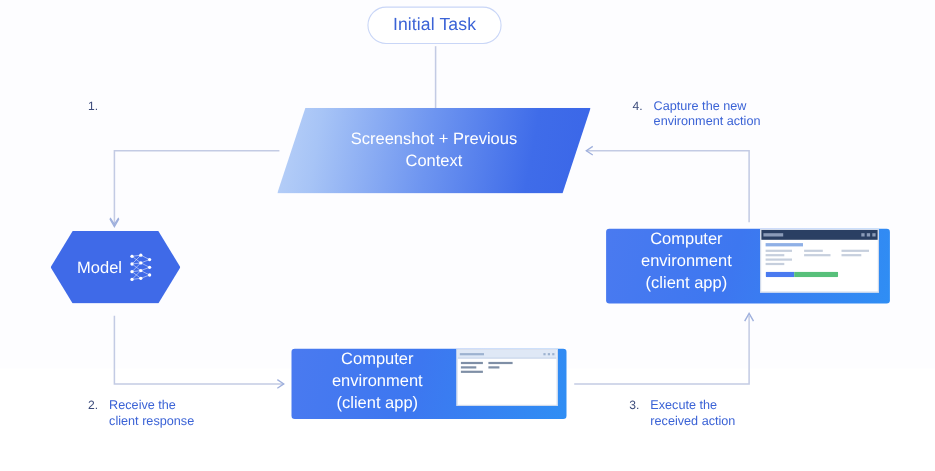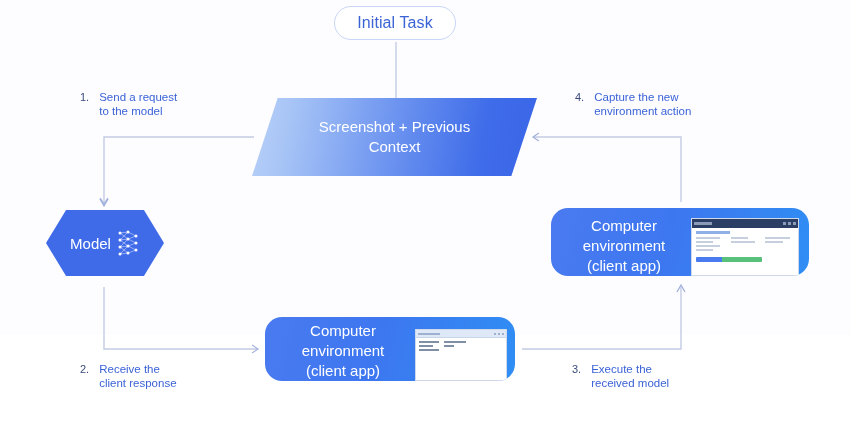--- a/index.html
+++ b/index.html
@@ -91,24 +91,24 @@
   }
   #model-node .nn {
     width: 24px;
     height: 30px;
     display: block;
   }
 
   
   .env-box {
     position: absolute;
-    border-radius: 17px;
+    border-radius: 3px;
     background: linear-gradient(105deg, #4a7af0 0%, #3d77f0 45%, #2f8ef4 100%);
     display: flex;
-    align-items: flex-end;
+    align-items: flex-start;
     overflow: hidden;
   }
   .env-box .lbl {
     color: #ffffff;
     font-size: 15px;
     line-height: 20px;
     text-align: center;
     flex: 1 1 auto;
     padding-left: 6px;
   }
@@ -381,32 +381,30 @@
               <span class="w3"></span>
               <span class="w4"></span>
             </div>
         </div>
       </div>
     </div>
   </div>
 
   <div class="step" id="step-1">
     <span class="num">1.</span>
-    <span class="cap">Send a request
-to the model</span>
   </div>
   <div class="step" id="step-2">
     <span class="num">2.</span>
     <span class="cap">Receive the
 client response</span>
   </div>
   <div class="step" id="step-3">
     <span class="num">3.</span>
     <span class="cap">Execute the
-received model</span>
+received action</span>
   </div>
   <div class="step" id="step-4">
     <span class="num">4.</span>
     <span class="cap">Capture the new
 environment action</span>
   </div>
 
 </div>
 
 </body></html>

